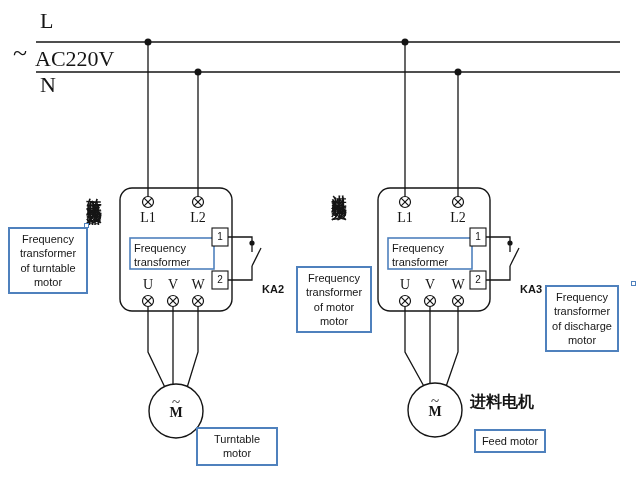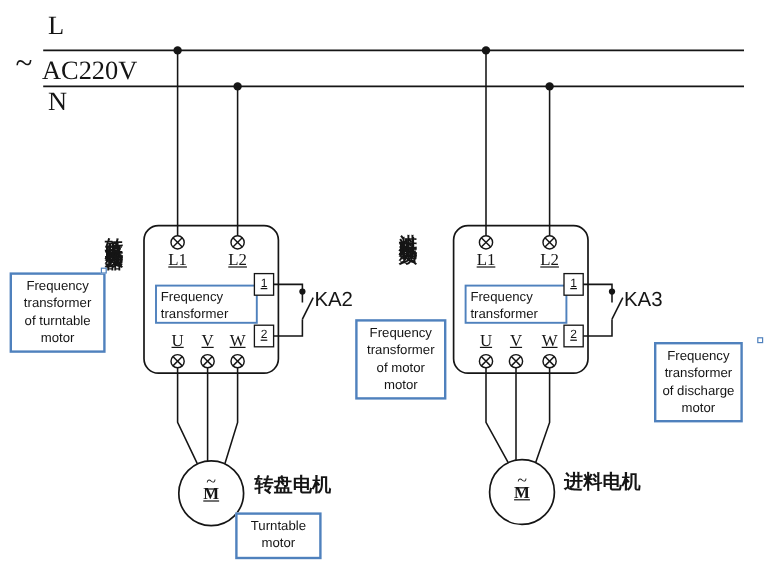--- a/index.html
+++ b/index.html
@@ -4,31 +4,31 @@
 <style>
   * { margin:0; padding:0; box-sizing:border-box; }
   html,body { background:#ffffff; }
   .stage {
     position:relative; width:640px; height:480px; background:#fff; overflow:hidden;
     font-family:"Liberation Sans","DejaVu Sans",sans-serif; color:#151515;
   }
   svg.wires { position:absolute; left:0; top:0; }
   .t { position:absolute; white-space:nowrap; font-size:13px; color:#151515; }
   .serif { font-family:"Liberation Serif","DejaVu Serif",serif; }
-  .cx { transform:translateX(-50%);text-decoration:underline; }
+  .cx { transform:translateX(-50%); }
   .vtext {
     writing-mode:vertical-rl; text-orientation:upright;
     font-weight:bold; font-size:15px; letter-spacing:2px; white-space:nowrap;
   }
   .term-label { font-size:14px; font-family:"Liberation Serif","DejaVu Serif",serif; }
   .inner-label {
     position:absolute; font-size:11px; line-height:1.3; white-space:normal; color:#151515;
   }
   .num { font-size:10px; }
-  .ka { font-size:17px; font-weight:normal; }
+  .ka { font-size:11px; font-weight:bold;margin-top:43px; }
   .motor-name { font-weight:bold; font-size:16px; }
   .callout {
     position:absolute; border:2px solid #4f81bd; background:#fff;
     font-size:11px; line-height:1.3; padding:3px 4px; white-space:normal; color:#151515;text-align:center;
   }
   .handle { position:absolute; width:5px; height:5px; border:1px solid #4f81bd; background:#fff; }
 </style>
 </head>
 <body>
 
@@ -149,27 +149,27 @@
   <div class="t num cx" style="left:478px;top:274px">2</div>
 
   <div class="t ka" style="left:262px;top:240px">KA2</div>
   <div class="t ka" style="left:520px;top:240px">KA3</div>
 
   <div class="t serif cx" style="left:176px;top:394px;font-size:15px">~</div>
   <div class="t serif cx" style="left:176px;top:405px;font-size:14px;font-weight:bold">M</div>
   <div class="t serif cx" style="left:435px;top:393px;font-size:15px">~</div>
   <div class="t serif cx" style="left:435px;top:404px;font-size:14px;font-weight:bold">M</div>
 
-  <div class="t motor-name" style="left:212px;top:394px">转盘电机</div>
   <div class="t motor-name" style="left:470px;top:392px">进料电机</div>
 
   <div class="callout" style="left:8px;top:227px;width:80px">Frequency transformer of turntable motor</div>
   <div class="handle" style="left:84px;top:223px"></div>
 
   <div class="callout" style="left:296px;top:266px;width:76px">Frequency transformer of motor motor</div>
 
   <div class="callout" style="left:545px;top:285px;width:74px">Frequency transformer of discharge motor</div>
   <div class="handle" style="left:631px;top:281px"></div>
 
-  <div class="callout" style="left:196px;top:427px;width:72px">Turntable motor</div>
+  <div class="callout" style="left:196px;top:427px;width:82px">Turntable motor</div>
 
+  <div class="callout" style="left:474px;top:429px;width:72px">Feed motor</div>
 
 </div>
 
 </body></html>

